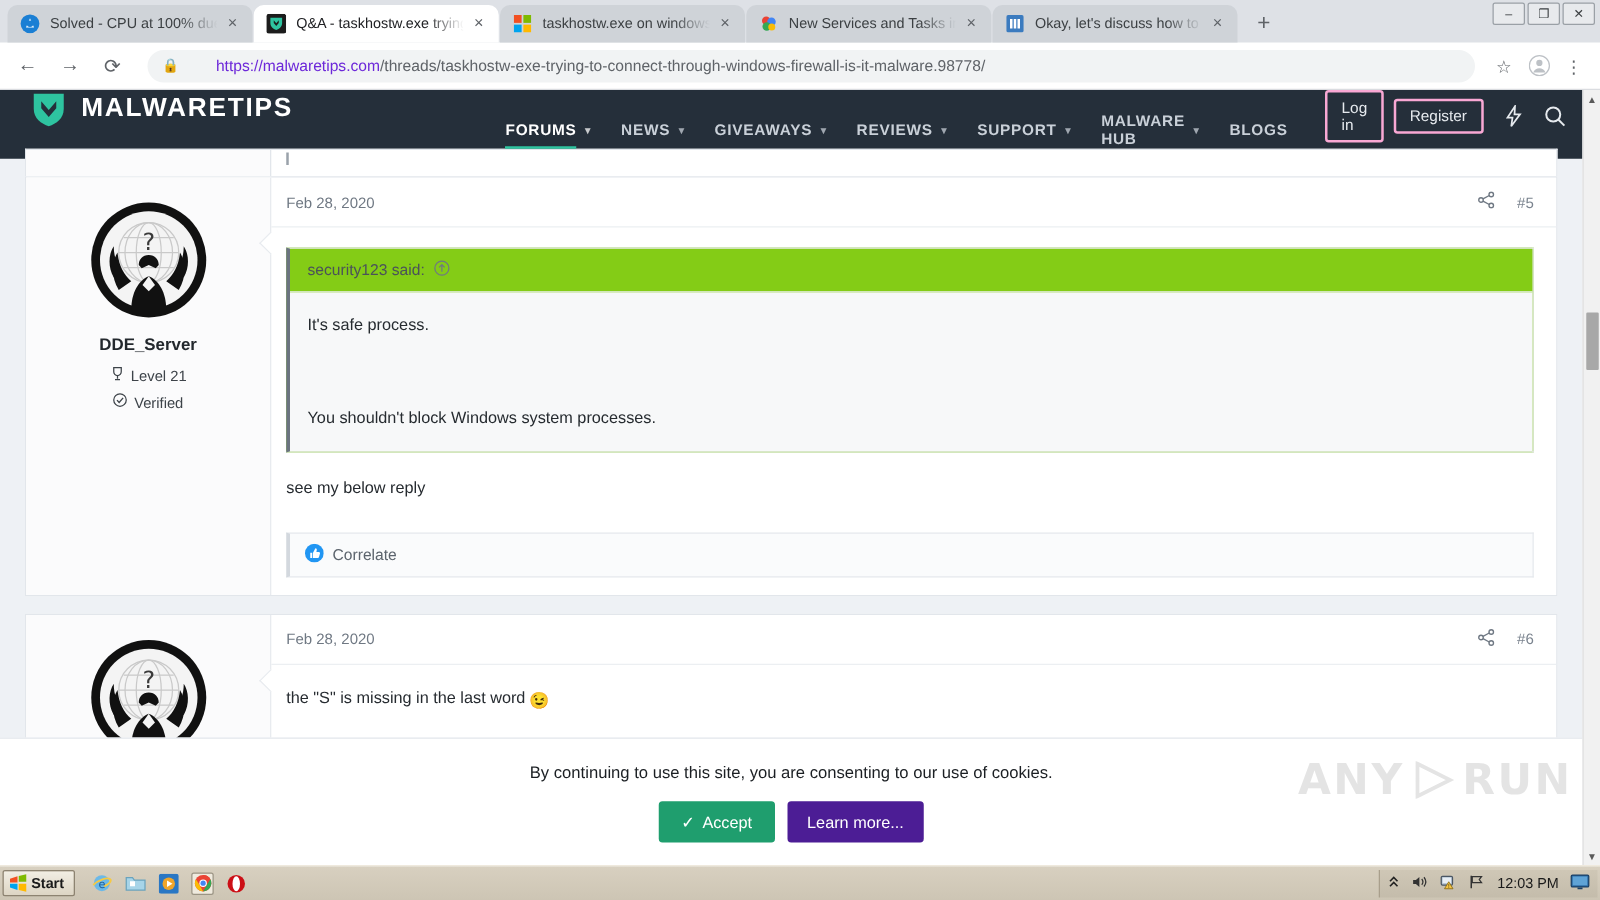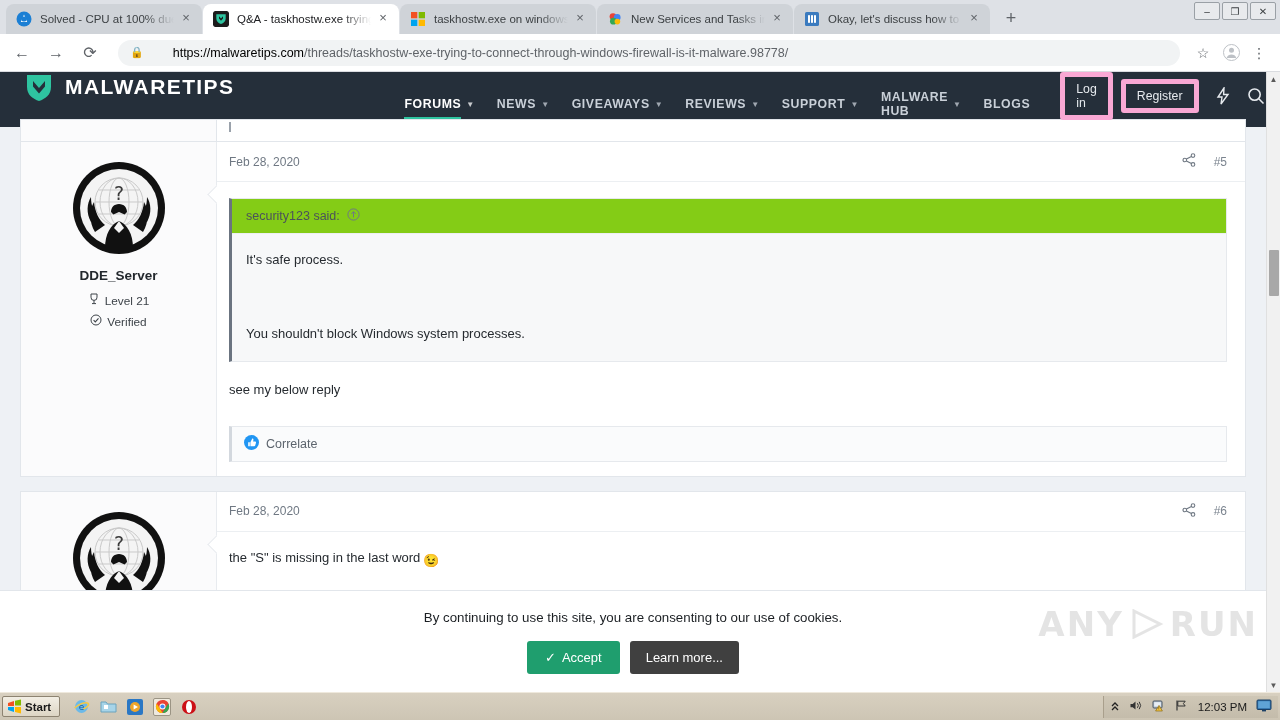--- a/index.html
+++ b/index.html
@@ -69,21 +69,21 @@
     width: 28px; height: 28px; margin-right: 6px;
     display: flex; align-items: center; justify-content: center;
     color: #5f6368; font-size: 16px;
   }
   .omnibox {
     flex: 1 1 auto; height: 26px; background: #f1f3f4;
     border-radius: 13px; display: flex; align-items: center;
     padding: 0 12px; margin: 0 8px; font-size: 12.5px; color: #202124;
   }
   .omnibox .lock { margin-right: 9px; font-size: 11px; color: #5f6368; }
-  .omnibox .u-dom { color: #000000; padding-left: 20px; }
+  .omnibox .u-dom { color: #6d28d9; padding-left: 20px; }
   .omnibox .u-path { color: #5f6368; }
   .tb-icon {
     width: 26px; height: 26px; margin-left: 2px;
     display: flex; align-items: center; justify-content: center;
     color: #5f6368; font-size: 14px;
   }
 
   
   .viewport {
     position: absolute; left: 0; top: 72px;
@@ -110,21 +110,21 @@
     padding: 18px 0;
   }
   .navitem.active { color: #ffffff; }
   .navitem.active::after {
     content: ""; position: absolute; left: 0; right: 14px; bottom: 10px;
     height: 2px; background: #2ec4a0;
   }
   .caret { margin-left: 5px; font-size: 8px; opacity: .75; }
   .hdr-right { margin-left: auto; display: flex; align-items: center; }
   .hdr-btn {
-    border: 5px solid #f9a8d4; color: #e6eaee; font-size: 12.3px;
+    border: 2px solid #f9a8d4; color: #e6eaee; font-size: 12.3px;
     padding: 5px 11px; border-radius: 3px; margin-left: 8px;
   }
   .hdr-ico { color: #e6eaee; margin-left: 16px; display:flex; align-items:center; }
 
   
   .content { padding: 0 20px; }
   .post-cut {
     background: #fff; border: 1px solid #e2e6eb; border-bottom: none;
     height: 22px; display: flex; margin-top: -8px;
   }
@@ -193,21 +193,21 @@
     background: #ffffff; border-top: 1px solid #e2e6eb;
     padding: 16px 0 18px; text-align: center; z-index: 5;
   }
   .cookie p { font-size: 13.3px; color: #1b1f23; line-height: 1.6; }
   .cookie .btns { margin-top: 13px; display: flex; justify-content: center; gap: 10px; }
   .btn-accept {
     background: #1f9e6e; color: #fff; font-size: 13px;
     padding: 9px 18px; border-radius: 3px; display:flex; align-items:center; gap:6px;
   }
   .btn-learn {
-    background: #404040; color: #fff; font-size: 13px;
+    background: #4c1d95; color: #fff; font-size: 13px;
     padding: 9px 16px; border-radius: 3px;
   }
 
   .watermark {
     position: absolute; right: 8px; bottom: 48px;
     display: flex; align-items: center; gap: 6px;
     font-family: "DejaVu Sans", sans-serif;
     font-size: 34px; font-weight: 700; letter-spacing: 2px;
     color: rgba(150,150,150,0.26); z-index: 6; user-select: none;
   }

